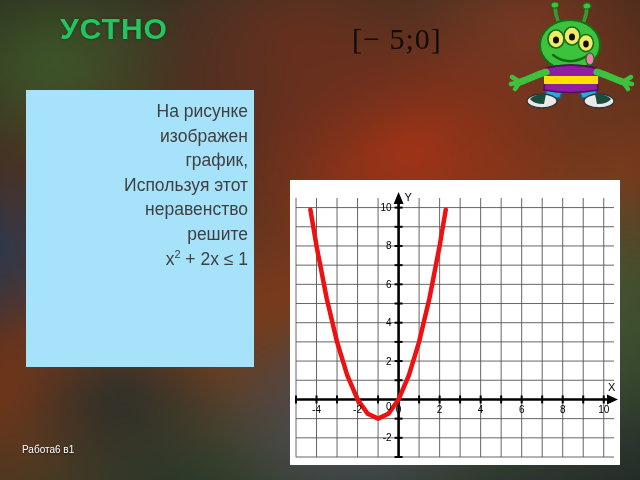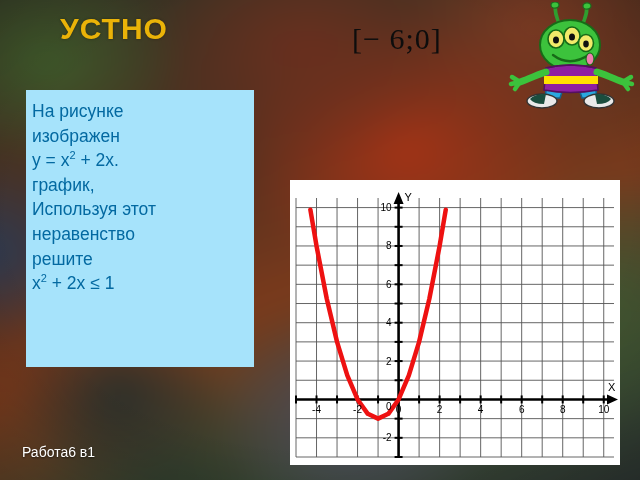--- a/index.html
+++ b/index.html
@@ -34,53 +34,53 @@
   }
   .bg-vignette{
     position:absolute;inset:0;
     background:radial-gradient(ellipse 120% 120% at 50% 45%, rgba(0,0,0,0) 40%, rgba(0,0,0,.45) 100%);
   }
 
   
   #title{
     position:absolute;left:60px;top:12px;
     font-size:30px;font-weight:bold;letter-spacing:1px;
-    color:#eab308;
+    color:#22c55e;
     text-shadow:0 0 3px rgba(0,0,0,.35);
   }
 
   
   #interval{
     position:absolute;left:352px;top:22px;
     font-family:"Liberation Serif", serif;
     font-size:30px;color:#0d0d0d;
     letter-spacing:1px;
   }
 
   
   #alien{position:absolute;left:498px;top:2px;width:140px;height:108px;}
 
   
   #question-box{
     position:absolute;left:26px;top:90px;width:228px;height:277px;
     background:#a6e3fb;
     box-sizing:border-box;
     padding:9px 6px 0 6px;
-    text-align:left;
-    color:#0369a1;
+    text-align:right;
+    color:#404040;
     font-size:17.5px;
     line-height:24.6px;
   }
   #question-box .ln{white-space:nowrap;}
   #question-box sup{font-size:11px;vertical-align:super;line-height:0;}
 
   
   #footer{
     position:absolute;left:22px;top:444px;
-    color:#ffffff;font-size:14px;
+    color:#ffffff;font-size:10px;
     text-shadow:0 1px 2px rgba(0,0,0,.6);
   }
 
   
   #graph-panel{
     position:absolute;left:290px;top:180px;width:330px;height:285px;
     background:#ffffff;
   }
   #graph-svg{display:block;}
 </style>
@@ -88,21 +88,21 @@
 <body>
 
 <div id="slide">
 
   <div class="bg-layer bg-base"></div>
   <div class="bg-layer bg-streaks"></div>
   <div class="bg-vignette"></div>
 
   <div id="title">УСТНО</div>
 
-  <div id="interval">[− 6;0]</div>
+  <div id="interval">[− 5;0]</div>
 
   <div id="alien">
     <svg viewBox="0 0 140 108" width="140" height="108">
 
       <path d="M62 24 C58 14 56 8 58 3" stroke="#2f9e2f" stroke-width="3.5" fill="none" stroke-linecap="round"></path>
       <path d="M84 24 C88 14 90 8 88 4" stroke="#2f9e2f" stroke-width="3.5" fill="none" stroke-linecap="round"></path>
       <ellipse cx="57" cy="3" rx="4" ry="3.2" fill="#3cc23c" stroke="#1c6b1c" stroke-width="1.2"></ellipse>
       <ellipse cx="89" cy="4" rx="4" ry="3.2" fill="#3cc23c" stroke="#1c6b1c" stroke-width="1.2"></ellipse>
 
       <ellipse cx="72" cy="43" rx="30" ry="25" fill="#3cc23c" stroke="#176b17" stroke-width="2"></ellipse>
@@ -133,21 +133,20 @@
       <ellipse cx="44" cy="99" rx="15" ry="7" fill="#e9e9e9" stroke="#333" stroke-width="1.4"></ellipse>
       <ellipse cx="101" cy="99" rx="15" ry="7" fill="#e9e9e9" stroke="#333" stroke-width="1.4"></ellipse>
       <path d="M32 97 a15 7 0 0 1 16 -5 l-2 10 a15 7 0 0 1 -14 -5 Z" fill="#1b4d3e"></path>
       <path d="M113 97 a15 7 0 0 0 -16 -5 l2 10 a15 7 0 0 0 14 -5 Z" fill="#1b4d3e"></path>
     </svg>
   </div>
 
   <div id="question-box">
     <div class="ln">На рисунке</div>
     <div class="ln">изображен</div>
-    <div class="ln"><span>y = x</span><sup>2</sup><span> + 2x.</span></div>
     <div class="ln">график,</div>
     <div class="ln">Используя этот</div>
     <div class="ln">неравенство</div>
     <div class="ln">решите</div>
     <div class="ln"><span>x</span><sup>2</sup><span> + 2x ≤ 1</span></div>
   </div>
 
   <div id="graph-panel">
     <svg id="graph-svg" width="330" height="285" viewBox="0 0 330 285">
       <g id="gridlines">

